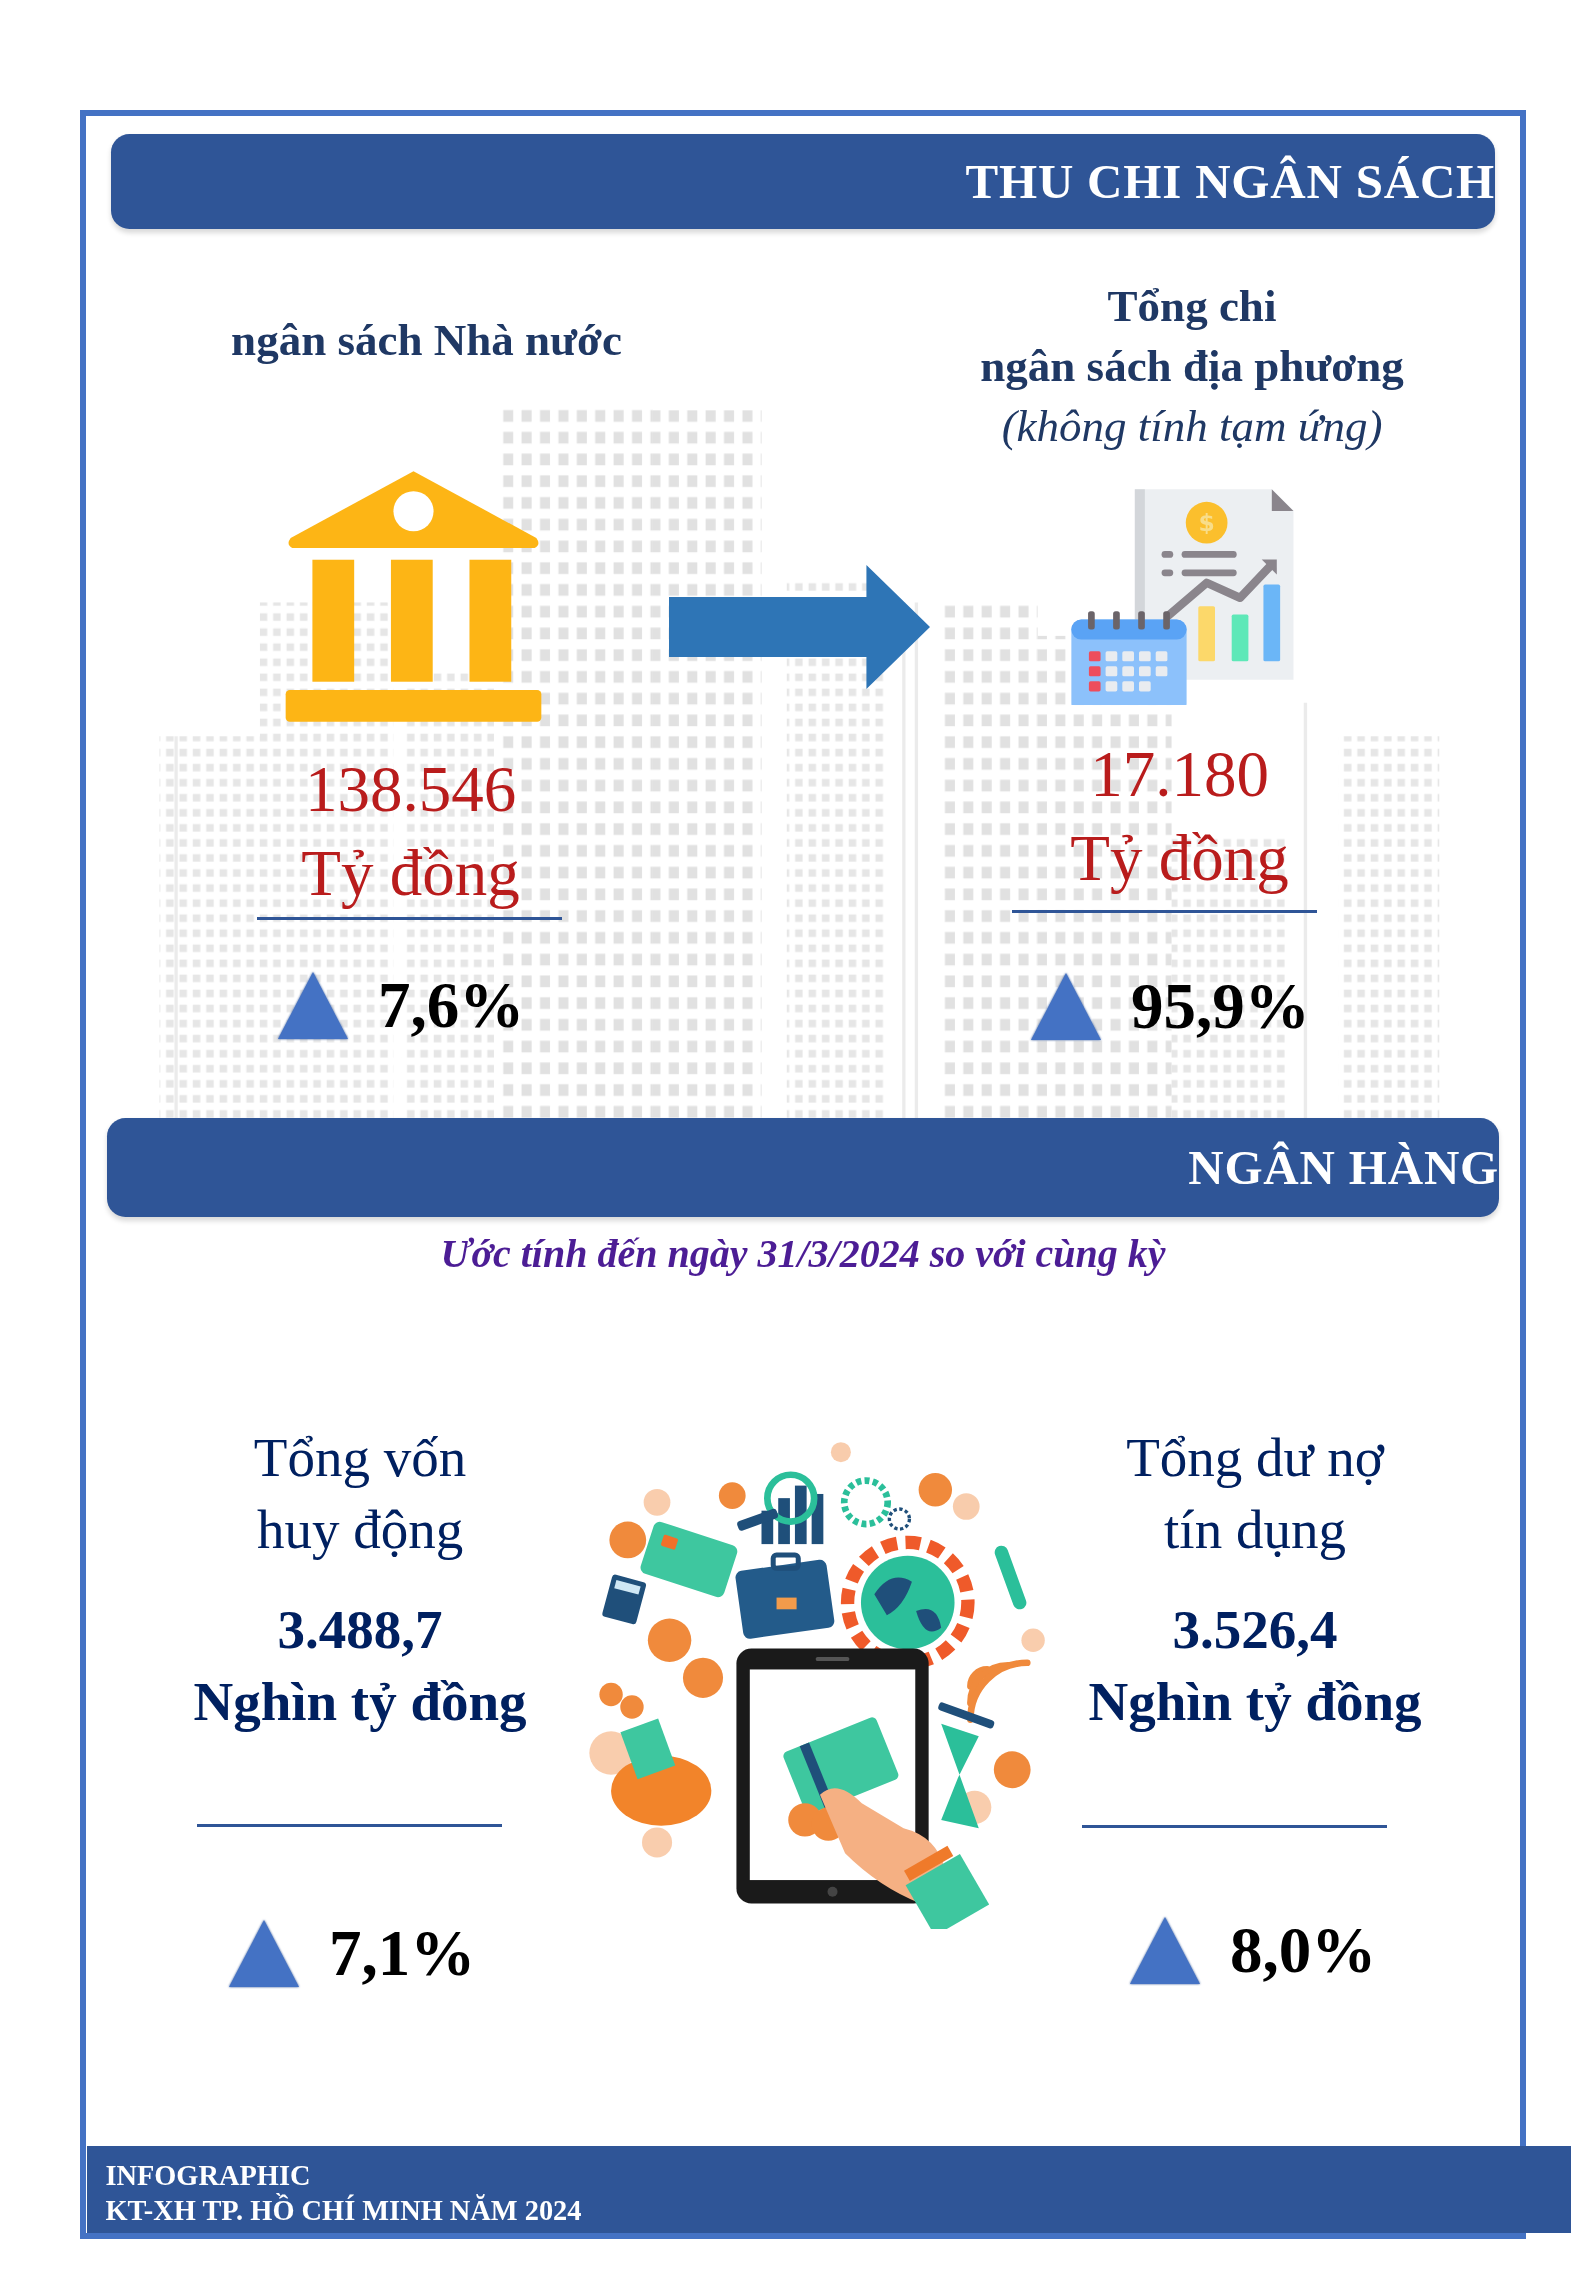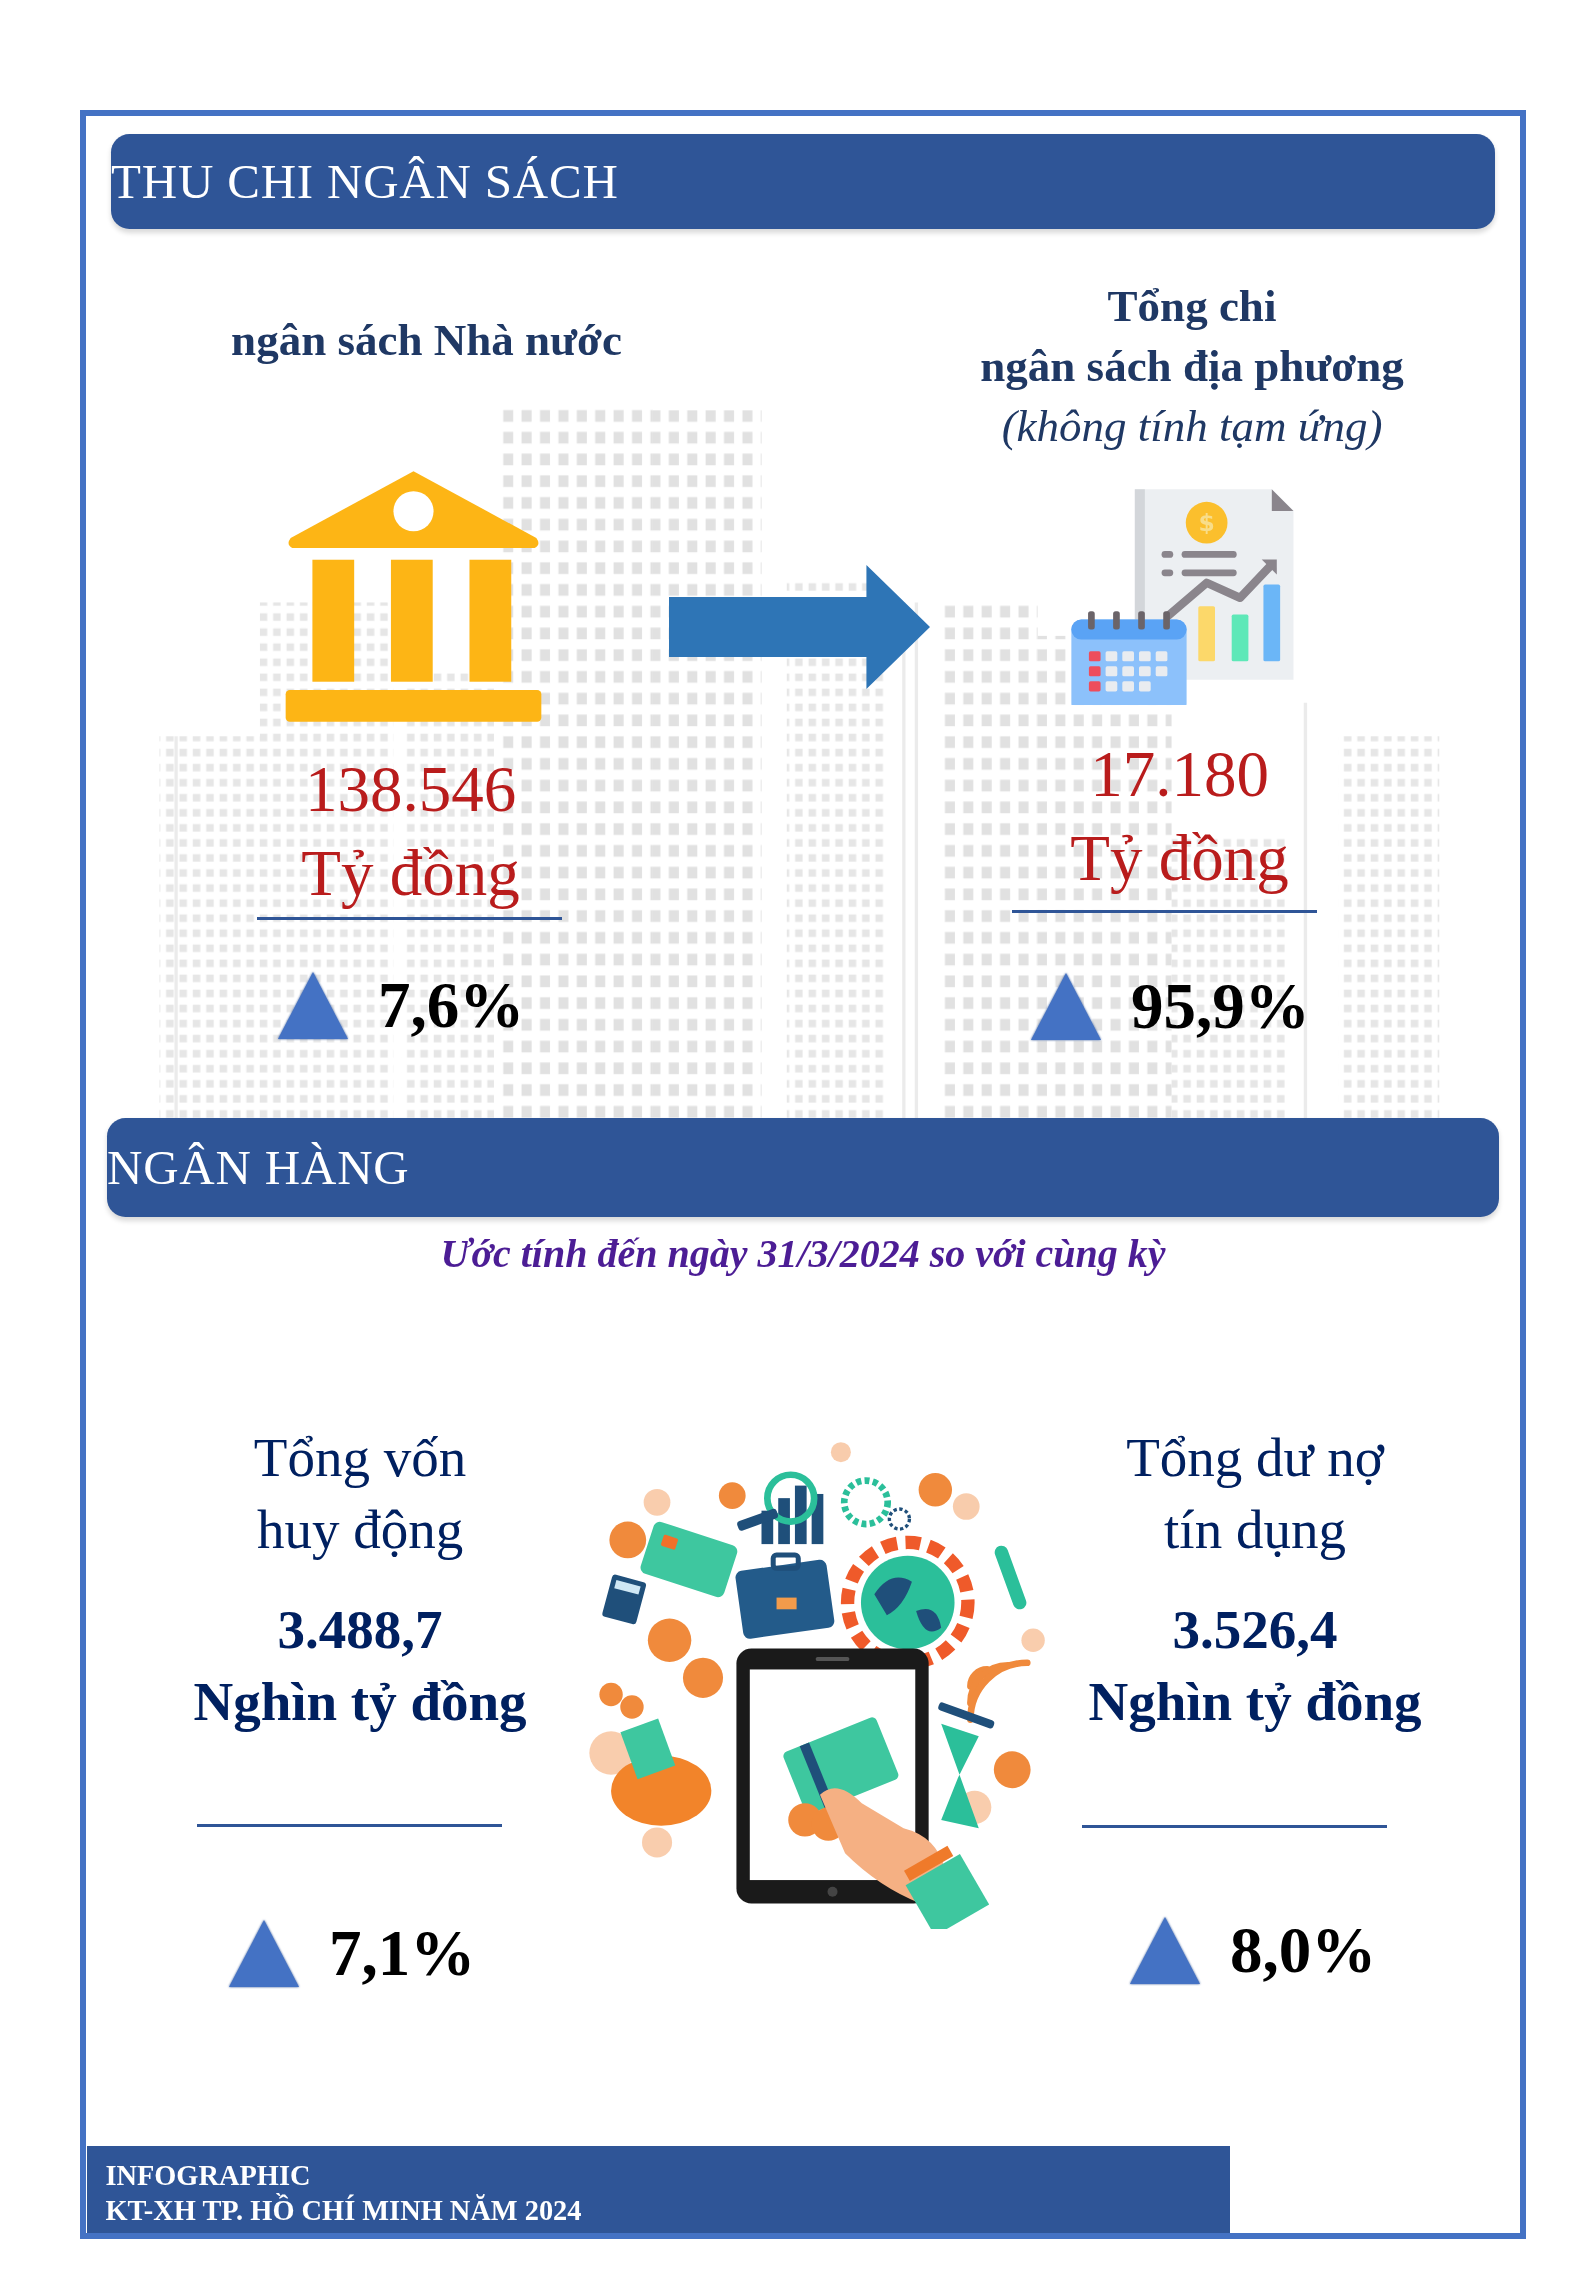--- a/index.html
+++ b/index.html
@@ -5,21 +5,21 @@
   * { box-sizing: border-box; margin: 0; padding: 0; }
   html, body { width: 1589px; height: 2295px; background: #ffffff; overflow: hidden; }
   body { position: relative; font-family: "Liberation Serif", "DejaVu Serif", serif; color: #1f3864; }
 
   .frame { position: absolute; left: 80px; top: 110px; width: 1446px; height: 2129px;
            border: 6.7px solid #4472c4; background: #ffffff; }
 
   .skyline { position: absolute; left: 151px; top: 385px; width: 1305px; height: 736px; opacity: 0.55; }
 
   .section-bar { position: absolute; background: #2f5597; border-radius: 18.4px;
-                 color: #ffffff; font-weight: normal; text-align: left;
+                 color: #ffffff; font-weight: bold; text-align: right;
                  box-shadow: 0 3.3px 5px rgba(0,0,0,0.15); }
   .bar-budget { left: 111px; top: 134px; width: 1384px; height: 95px; font-size: 49px; line-height: 95px; letter-spacing: 0.8px; }
   .bar-bank   { left: 107px; top: 1118px; width: 1392px; height: 99px; font-size: 49px; line-height: 99px; letter-spacing: 0.8px; }
 
   .title { position: absolute; text-align: center; font-weight: bold; color: #1f3864; }
   .t-left  { left: 184px; top: 310px; width: 485px; font-size: 45px; line-height: 60px; }
   .t-right { left: 912px; top: 276px; width: 560px; font-size: 45px; line-height: 60px; }
   .t-right .italic { font-style: italic; font-weight: normal; }
 
   .icon-bank { position: absolute; left: 284px; top: 471px; width: 259px; height: 256px; }
@@ -50,21 +50,21 @@
 
   .b-title { position: absolute; text-align: center; font-weight: normal; color: #002060; font-size: 55px; line-height: 72px; }
   .bt-left  { left: 151px; top: 1422px; width: 418px; }
   .bt-right { left: 1054px; top: 1422px; width: 402px; }
   .b-value { position: absolute; text-align: center; font-weight: bold; color: #002060; font-size: 55px; line-height: 72px; }
   .bv-left  { left: 151px; top: 1594px; width: 418px; }
   .bv-right { left: 1054px; top: 1594px; width: 402px; }
 
   .fintech { position: absolute; left: 586px; top: 1435px; width: 468px; height: 494px; }
 
-  .footer { position: absolute; left: 87px; top: 2146px; width: 1143px; height: 87px; background: #2f5597;
+  .footer { position: absolute; left: 87px; top: 2146px; width: 1484px; height: 87px; background: #2f5597;
             color: #ffffff; font-weight: bold; font-size: 28.4px; line-height: 35px; padding: 11.7px 18.4px; }
 </style>
 </head>
 <body>
 
 <div class="frame"></div>
 
 <svg class="skyline" viewBox="0 0 1560 880" preserveAspectRatio="none">
   <defs>
     <pattern id="win" width="22" height="26" patternUnits="userSpaceOnUse">

